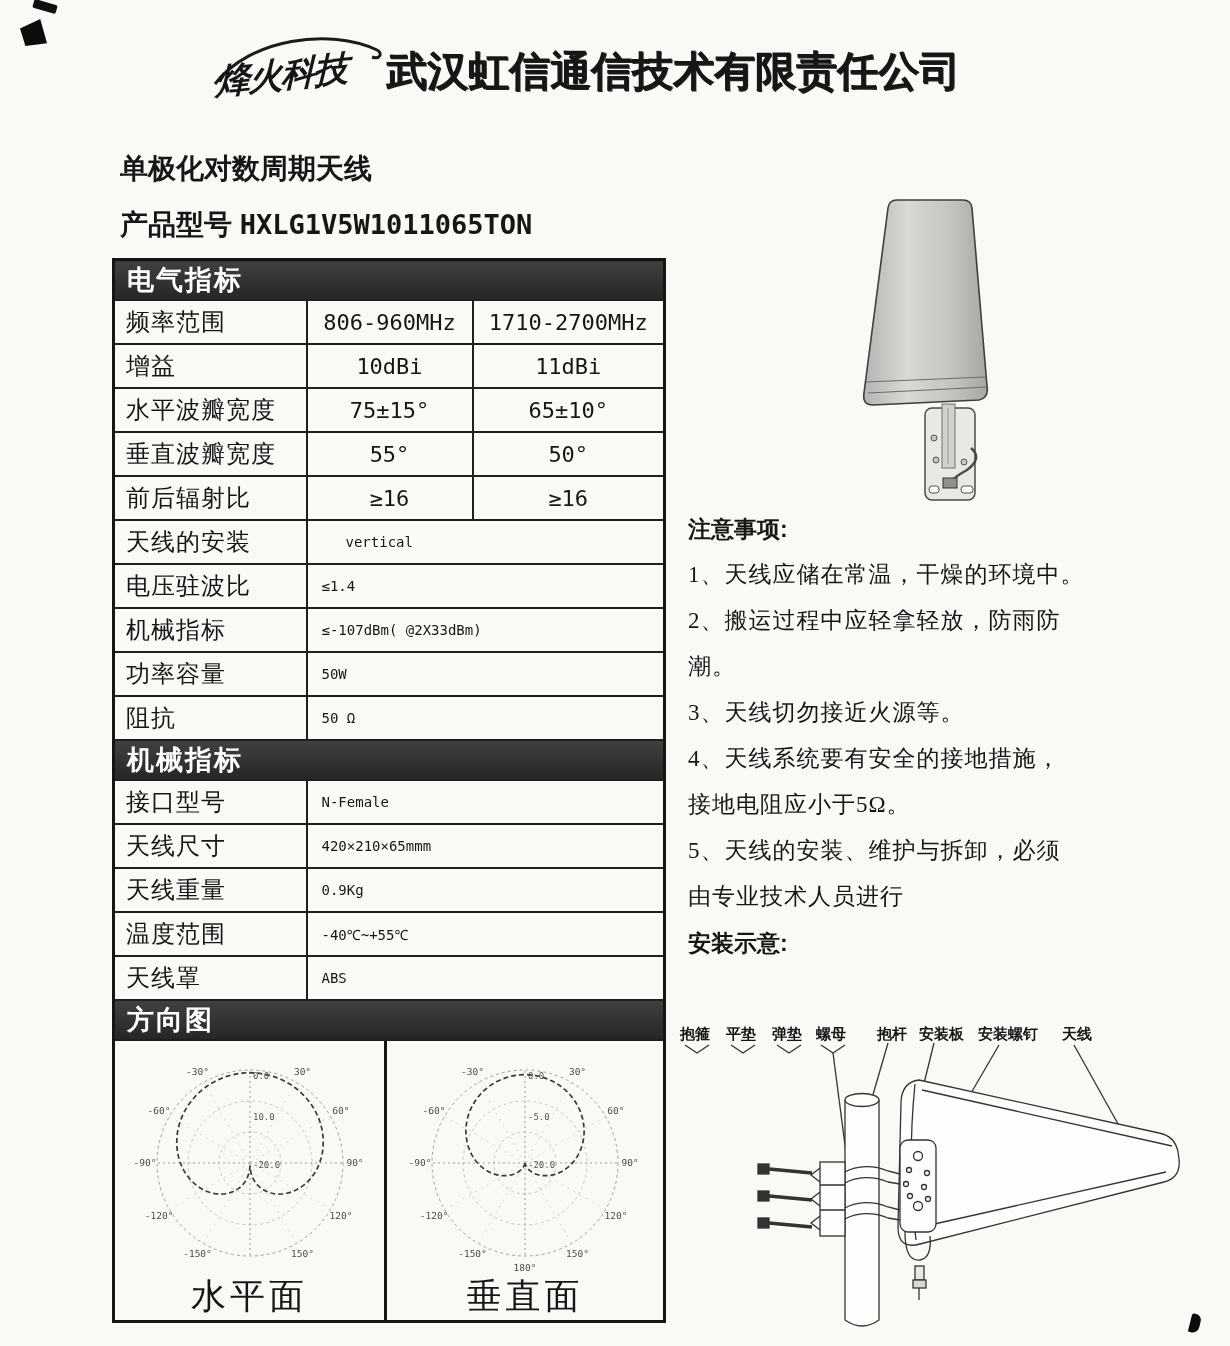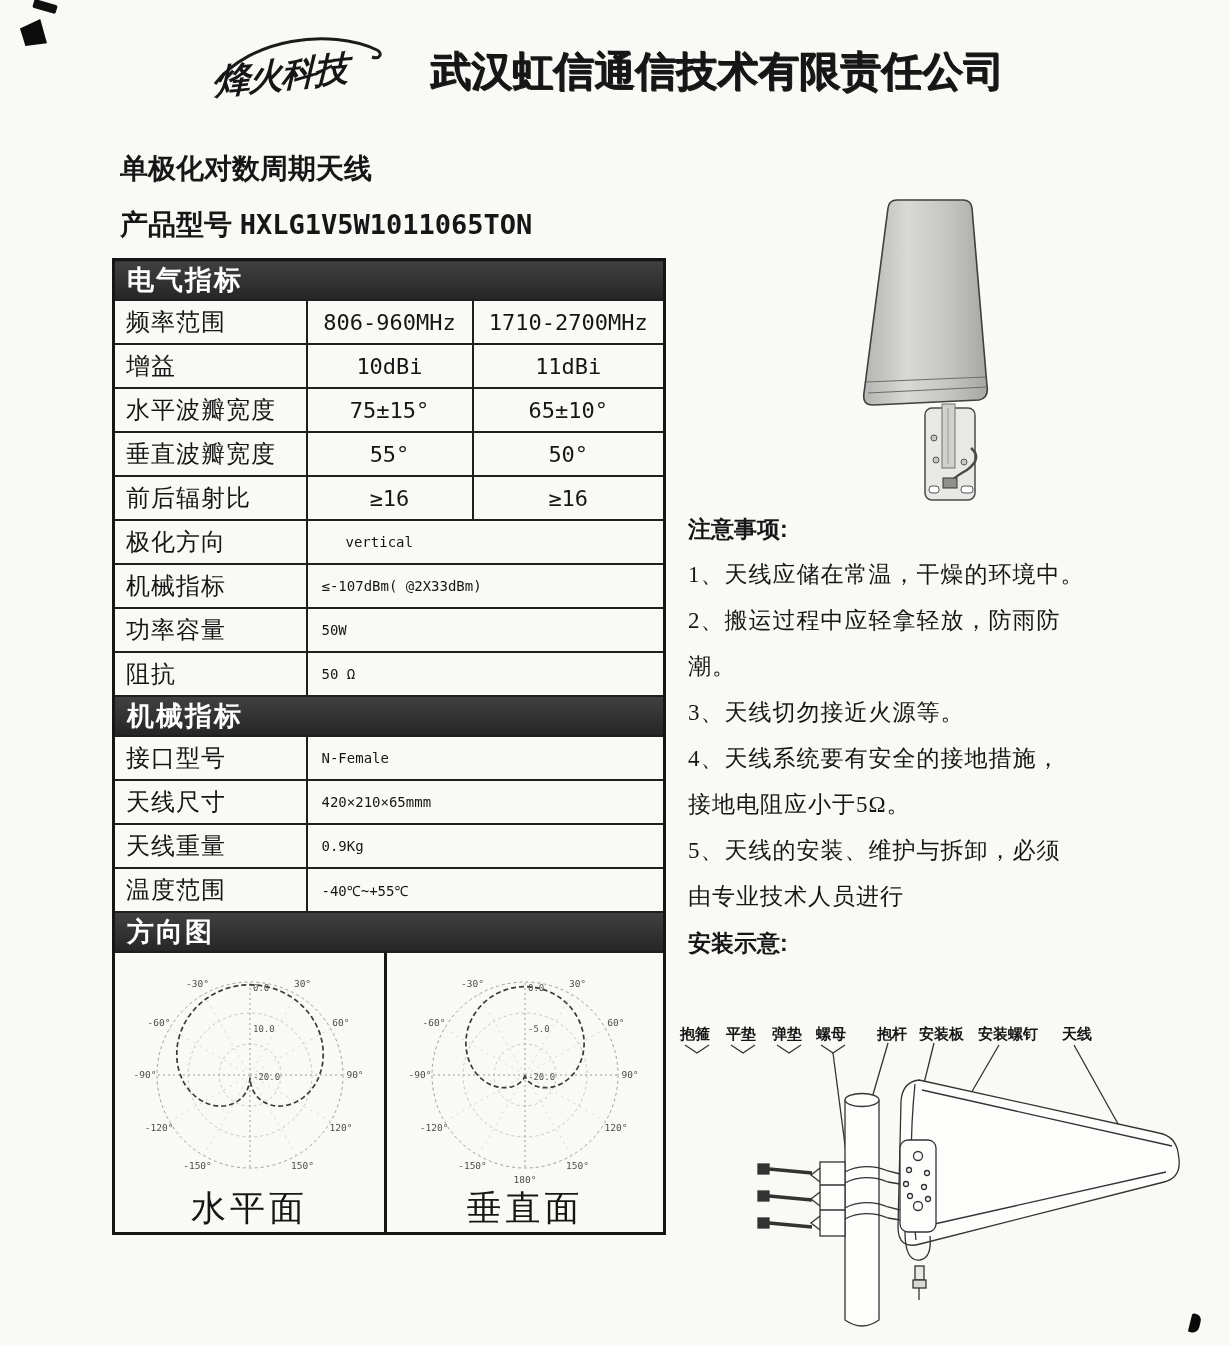--- a/index.html
+++ b/index.html
@@ -13,21 +13,21 @@
   .mark-br{position:absolute;left:1190px;top:1314px;width:10px;height:19px;background:#0a0a0a;
            border-radius:2px 6px 7px 1px;transform:rotate(14deg);}
   .smudge{position:absolute;left:605px;top:258px;width:22px;height:22px;border-radius:50%;
           background:radial-gradient(circle,#ffffff 15%,#d6d6d2 55%,rgba(214,214,210,0) 75%);opacity:.85;}
   
   .logo{position:absolute;left:205px;top:26px;width:190px;height:100px;}
   .logo-text{position:absolute;left:10px;top:26px;font-size:35px;font-weight:bold;font-style:italic;
              transform:rotate(-6deg) skewX(-6deg);letter-spacing:-2px;white-space:nowrap;}
   .company{position:absolute;left:386px;top:44px;font-size:41px;font-weight:900;
            font-family:"Liberation Sans",sans-serif;letter-spacing:0px;white-space:nowrap;
-           text-shadow:1px 1px 0 #222;margin-left:44px;}
+           text-shadow:1px 1px 0 #222;}
   .prod-title{position:absolute;left:120px;top:150px;font-size:28px;font-weight:bold;
               font-family:"Liberation Sans",sans-serif;}
   .prod-model{position:absolute;left:120px;top:206px;font-size:28px;font-weight:bold;
               font-family:"Liberation Sans",sans-serif;white-space:nowrap;}
   .prod-model .mono{font-weight:600;font-size:27px;}
   .mono{font-family:"DejaVu Sans Mono",monospace;}
   
   .spec{position:absolute;left:112px;top:258px;width:551px;border-collapse:collapse;
         table-layout:fixed;border:3px solid #151515;}
   .spec td{border:2px solid #1f1f1f;font-size:24px;overflow:hidden;}
@@ -102,22 +102,26 @@
           <td class="lbl">垂直波瓣宽度</td>
           <td class="val">55°</td>
           <td class="val">50°</td>
         </tr>
     <tr class="r">
           <td class="lbl">前后辐射比</td>
           <td class="val">≥16</td>
           <td class="val">≥16</td>
         </tr>
     <tr class="r">
-          <td class="lbl">极化方向</td>
+          <td class="lbl">天线的安装</td>
           <td class="vspan" colspan="2" style="padding-left:38px;">vertical</td>
+        </tr>
+    <tr class="r">
+          <td class="lbl">电压驻波比</td>
+          <td class="vspan" colspan="2">≤1.4</td>
         </tr>
     <tr class="r">
           <td class="lbl">机械指标</td>
           <td class="vspan" colspan="2">≤-107dBm( @2X33dBm)</td>
         </tr>
     <tr class="r">
           <td class="lbl">功率容量</td>
           <td class="vspan" colspan="2">50W</td>
         </tr>
     <tr class="r">
@@ -135,20 +139,24 @@
           <td class="lbl">天线尺寸</td>
           <td class="vspan" colspan="2">420×210×65mmm</td>
         </tr>
     <tr class="r">
           <td class="lbl">天线重量</td>
           <td class="vspan" colspan="2">0.9Kg</td>
         </tr>
     <tr class="r">
           <td class="lbl">温度范围</td>
           <td class="vspan" colspan="2">-40℃~+55℃</td>
+        </tr>
+    <tr class="r">
+          <td class="lbl">天线罩</td>
+          <td class="vspan" colspan="2">ABS</td>
         </tr>
     <tr>
           <td class="sec" colspan="3">方向图</td>
         </tr>
     <tr>
           <td class="plots-td" colspan="3">
       <div class="plots">
         <div class="pcell">
           <svg class="polar" width="266" height="232">
                   <circle cx="133" cy="116" r="93" fill="none" stroke="#9e9e9c" stroke-dasharray="3 3"></circle>

